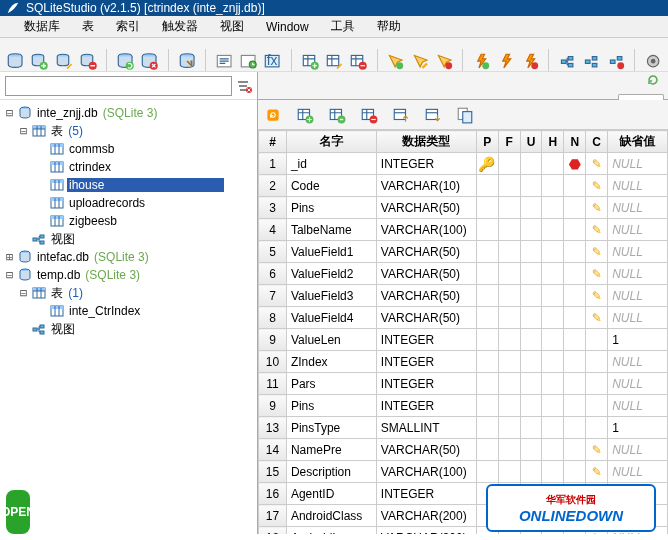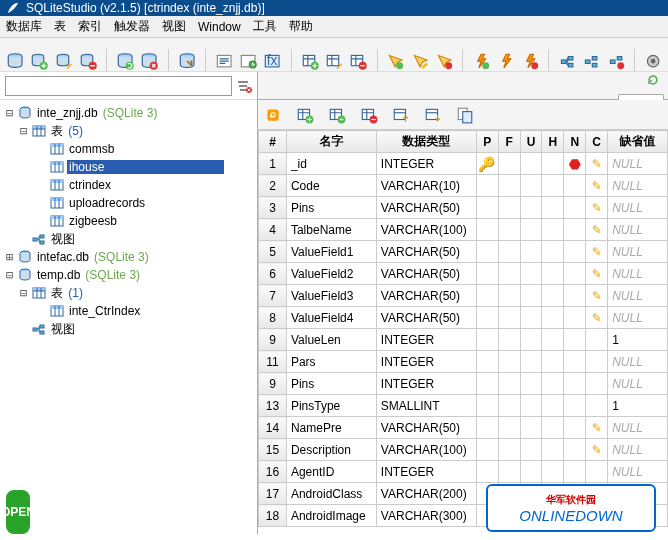--- a/index.html
+++ b/index.html
@@ -1,21 +1,21 @@
 <!DOCTYPE html>
 <html><head>
 <meta charset="utf-8">
 <style>
 * { box-sizing: border-box; margin: 0; padding: 0; font-family: "Microsoft YaHei", Arial, sans-serif; font-size: 12px; }
 body { width: 668px; height: 540px; background: #fff; overflow: hidden; position: relative; }
 
 .titlebar { background: linear-gradient(#0a4c8c,#0a4c8c); color: #fff; height: 16px; display: flex; align-items: center; padding: 0 6px; }
 .titlebar .feather { width: 14px; height: 14px; margin-right: 6px; }
 
-.menubar { background: #f0f0f0; border-bottom: 1px solid #ccc; height: 22px; display: flex; align-items: center; padding: 0 6px; gap: 12px; }
+.menubar { background: #f0f0f0; border-bottom: 1px solid #ccc; height: 22px; display: flex; align-items: center; padding: 0 24px; gap: 22px; }
 .menubar span { color: #000; cursor: default; }
 
 .toolbar { background: #f4f4f4; border-bottom: 1px solid #ddd; height: 34px; display: flex; align-items: flex-end; padding: 0 6px; gap: 6px; }
 .toolbar .ico { width: 20px; height: 20px; display: flex; align-items: center; justify-content: center; }
 .toolbar .sep { width: 1px; height: 22px; background: #ccc; margin: 0 3px; }
 
 .body { display: flex; height: calc(540px - 22px - 22px - 34px); }
 
 .sidebar { width: 258px; border-right: 1px solid #aaa; display: flex; flex-direction: column; background: #fff; }
 .filter-row { height: 28px; border-bottom: 1px solid #ddd; display: flex; align-items: center; padding: 3px 5px; gap: 4px; }
@@ -49,21 +49,21 @@
 th.sm, td.sm { width: 22px; text-align: center; padding: 0; }
 th.rownum, td.rownum { width: 28px; background: linear-gradient(#fafafa,#e8e8e8); text-align: center; }
 td.null { color: #aaa; font-style: italic; }
 .pk { color: #d49b00; font-size: 14px; }
 .nn-red { color: #d22; font-size: 14px; }
 .edit-col { color: #e6a400; font-size: 12px; }
 .def { width: 60px; }
 
 .watermark-logo { position: absolute; right: 12px; bottom: 8px; width: 170px; height: 48px; background: #fff; border: 2px solid #0066cc; border-radius: 6px; display: flex; flex-direction: column; align-items: center; justify-content: center; padding: 2px; }
 .watermark-logo .cn { color: #c00; font-weight: bold; font-size: 10px; }
-.watermark-logo .en { color: #0066cc; font-weight: normal; font-style: italic; font-size: 15px; }
+.watermark-logo .en { color: #0066cc; font-weight: bold; font-style: italic; font-size: 15px; }
 .watermark-corner { position: absolute; left: 6px; bottom: 6px; width: 24px; height: 44px; background: #29a329; border-radius: 8px; display: flex; align-items: center; justify-content: center; color: #fff; font-size: 10px; font-weight: bold; }
 
 svg { display: block; }
 </style>
 </head>
 <body>
 
 <div class="titlebar">
   <span class="feather">
     <svg viewBox="0 0 16 16">
@@ -290,41 +290,41 @@
           <span class="tw"></span>
           <span class="ico">
             <svg viewBox="0 0 16 16">
               <rect x="2" y="3" width="12" height="10" fill="#fff" stroke="#369"></rect>
               <rect x="2" y="3" width="12" height="3" fill="#9cf"></rect>
               <path d="M6 3v10M10 3v10" stroke="#369"></path>
             </svg>
           </span>
           <span class="lbl">commsb</span>
         </div>
-      <div class="tree-node ind2 selected">
+      <div class="tree-node ind2">
           <span class="tw"></span>
           <span class="ico">
             <svg viewBox="0 0 16 16">
               <rect x="2" y="3" width="12" height="10" fill="#fff" stroke="#369"></rect>
               <rect x="2" y="3" width="12" height="3" fill="#9cf"></rect>
               <path d="M6 3v10M10 3v10" stroke="#369"></path>
             </svg>
           </span>
-          <span class="lbl" style="padding-right:120px">ihouse</span>
-        </div>
-      <div class="tree-node ind2">
+          <span class="lbl">ctrindex</span>
+        </div>
+      <div class="tree-node ind2 selected">
           <span class="tw"></span>
           <span class="ico">
             <svg viewBox="0 0 16 16">
               <rect x="2" y="3" width="12" height="10" fill="#fff" stroke="#369"></rect>
               <rect x="2" y="3" width="12" height="3" fill="#9cf"></rect>
               <path d="M6 3v10M10 3v10" stroke="#369"></path>
             </svg>
           </span>
-          <span class="lbl">ctrindex</span>
+          <span class="lbl" style="padding-right:120px">ihouse</span>
         </div>
       <div class="tree-node ind2">
           <span class="tw"></span>
           <span class="ico">
             <svg viewBox="0 0 16 16">
               <rect x="2" y="3" width="12" height="10" fill="#fff" stroke="#369"></rect>
               <rect x="2" y="3" width="12" height="3" fill="#9cf"></rect>
               <path d="M6 3v10M10 3v10" stroke="#369"></path>
             </svg>
           </span>
@@ -594,20 +594,32 @@
               <td class="tp">INTEGER</td>
               <td class="sm"></td>
               <td class="sm"></td>
               <td class="sm"></td>
               <td class="sm"></td>
               <td class="sm"></td>
               <td class="sm"></td>
               <td class="def">1</td>
             </tr>
             <tr>
+              <td class="rownum">10</td>
+              <td class="nm">ZIndex</td>
+              <td class="tp">INTEGER</td>
+              <td class="sm"></td>
+              <td class="sm"></td>
+              <td class="sm"></td>
+              <td class="sm"></td>
+              <td class="sm"></td>
+              <td class="sm"></td>
+              <td class="null def">NULL</td>
+            </tr>
+            <tr>
               <td class="rownum">11</td>
               <td class="nm">Pars</td>
               <td class="tp">INTEGER</td>
               <td class="sm"></td>
               <td class="sm"></td>
               <td class="sm"></td>
               <td class="sm"></td>
               <td class="sm"></td>
               <td class="sm"></td>
               <td class="null def">NULL</td>

